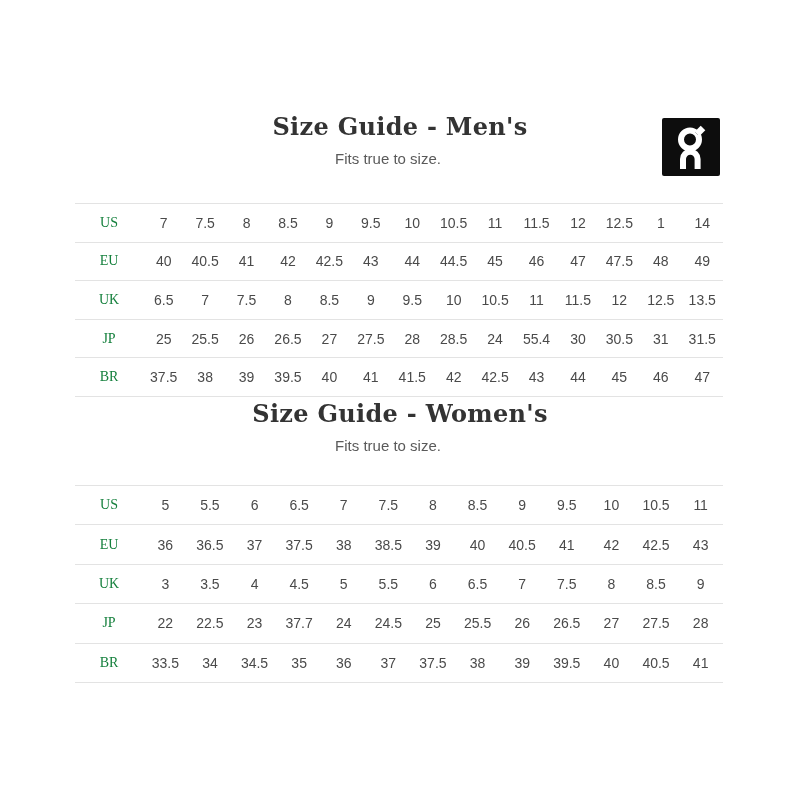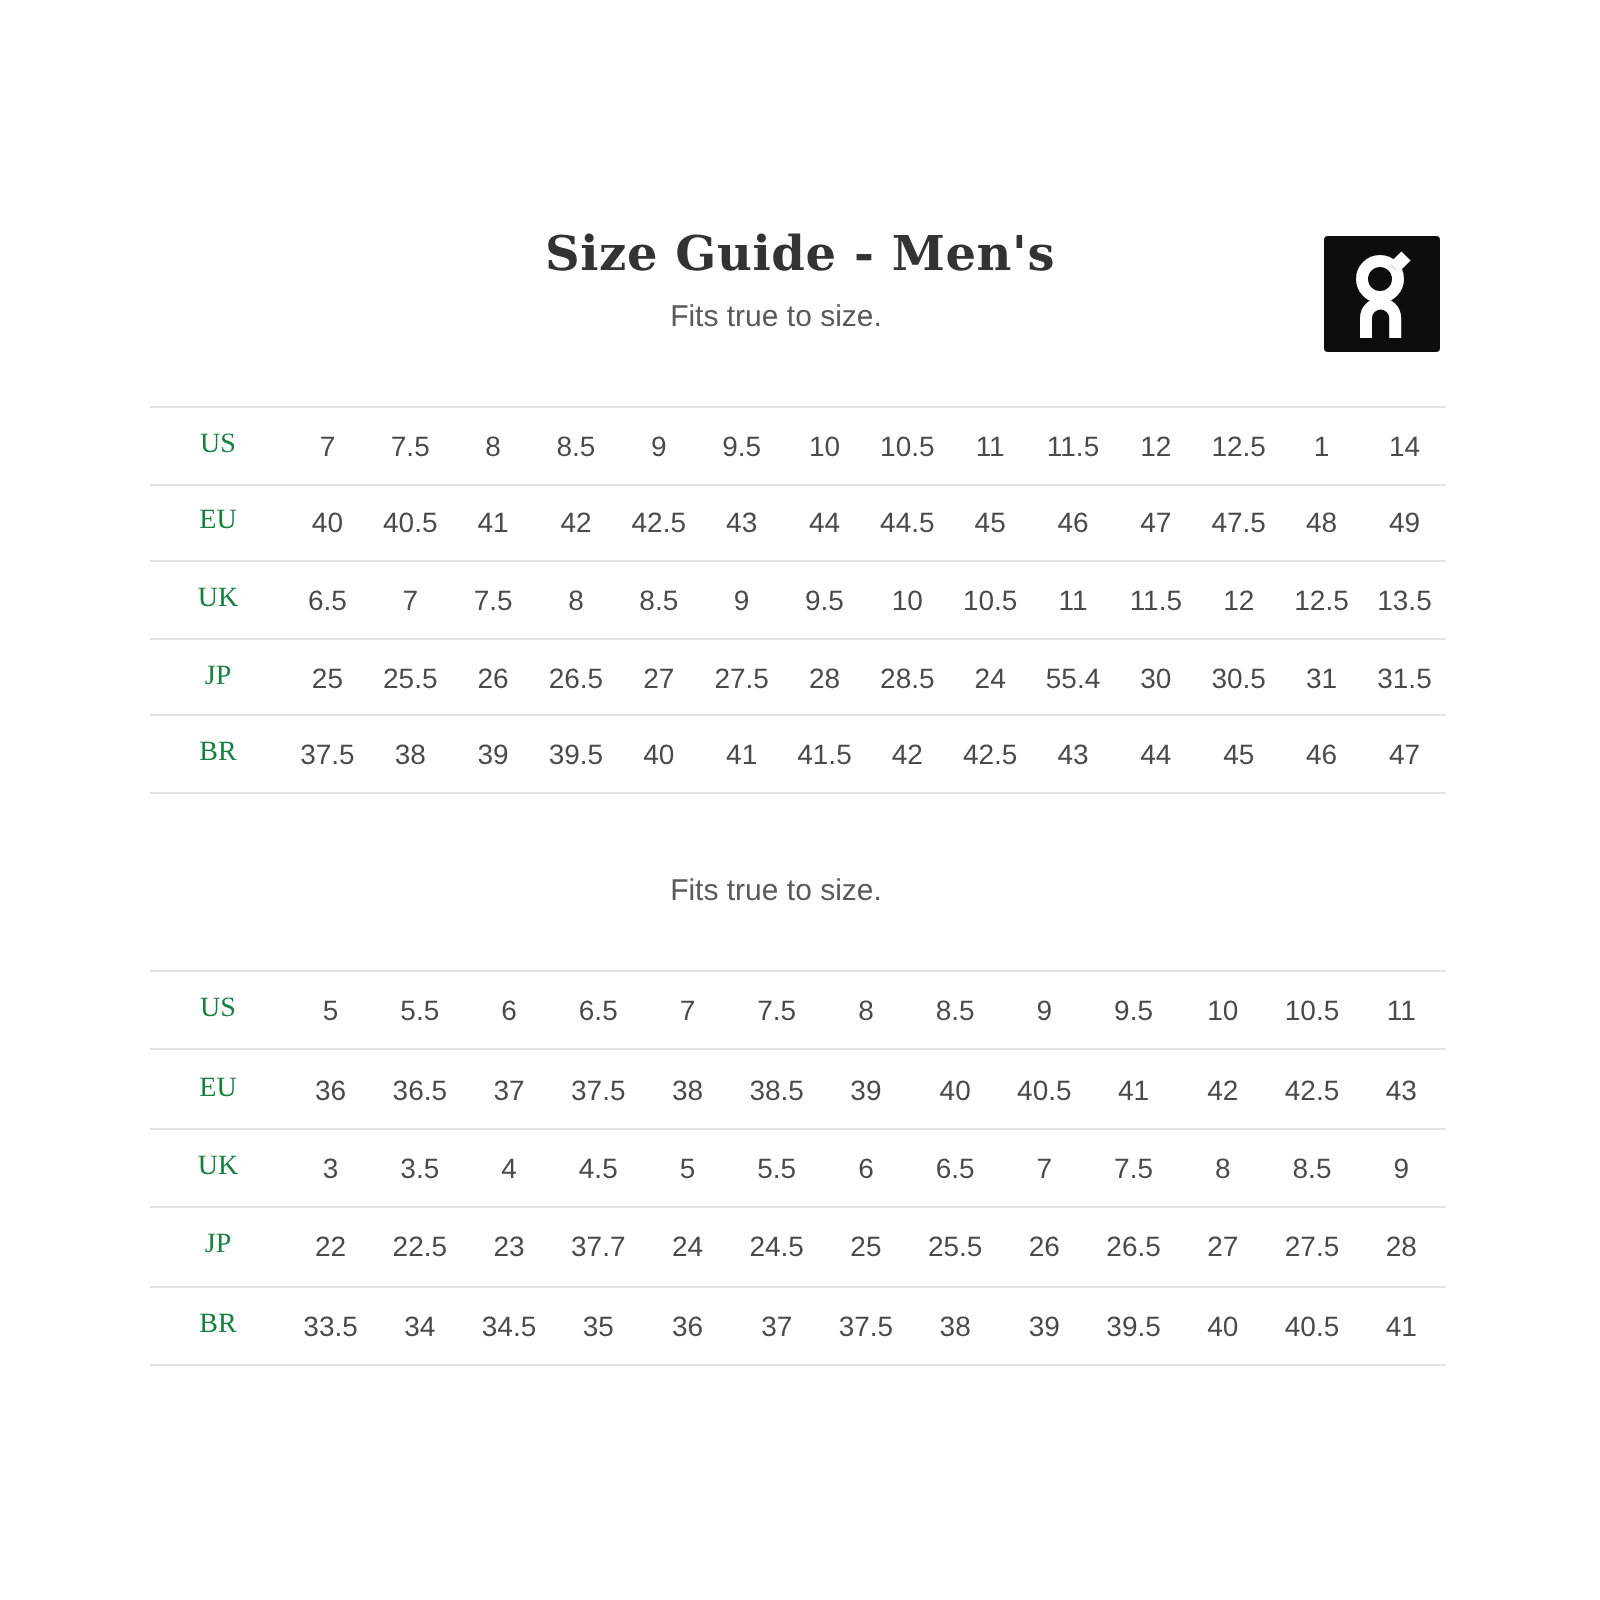--- a/index.html
+++ b/index.html
@@ -186,20 +186,21 @@
           <td>42.5</td>
           <td>43</td>
           <td>44</td>
           <td>45</td>
           <td>46</td>
           <td>47</td>
         </tr>
       </tbody>
   </table>
 
+  <div id="womens-title" class="section-title">Size Guide - Women's</div>
 
   <div id="womens-subtitle" class="section-subtitle">Fits true to size.</div>
 
   <table id="womens-table" class="size-table">
     <tbody>
         <tr>
           <td class="label">US</td>
           <td>5</td>
           <td>5.5</td>
           <td>6</td>

